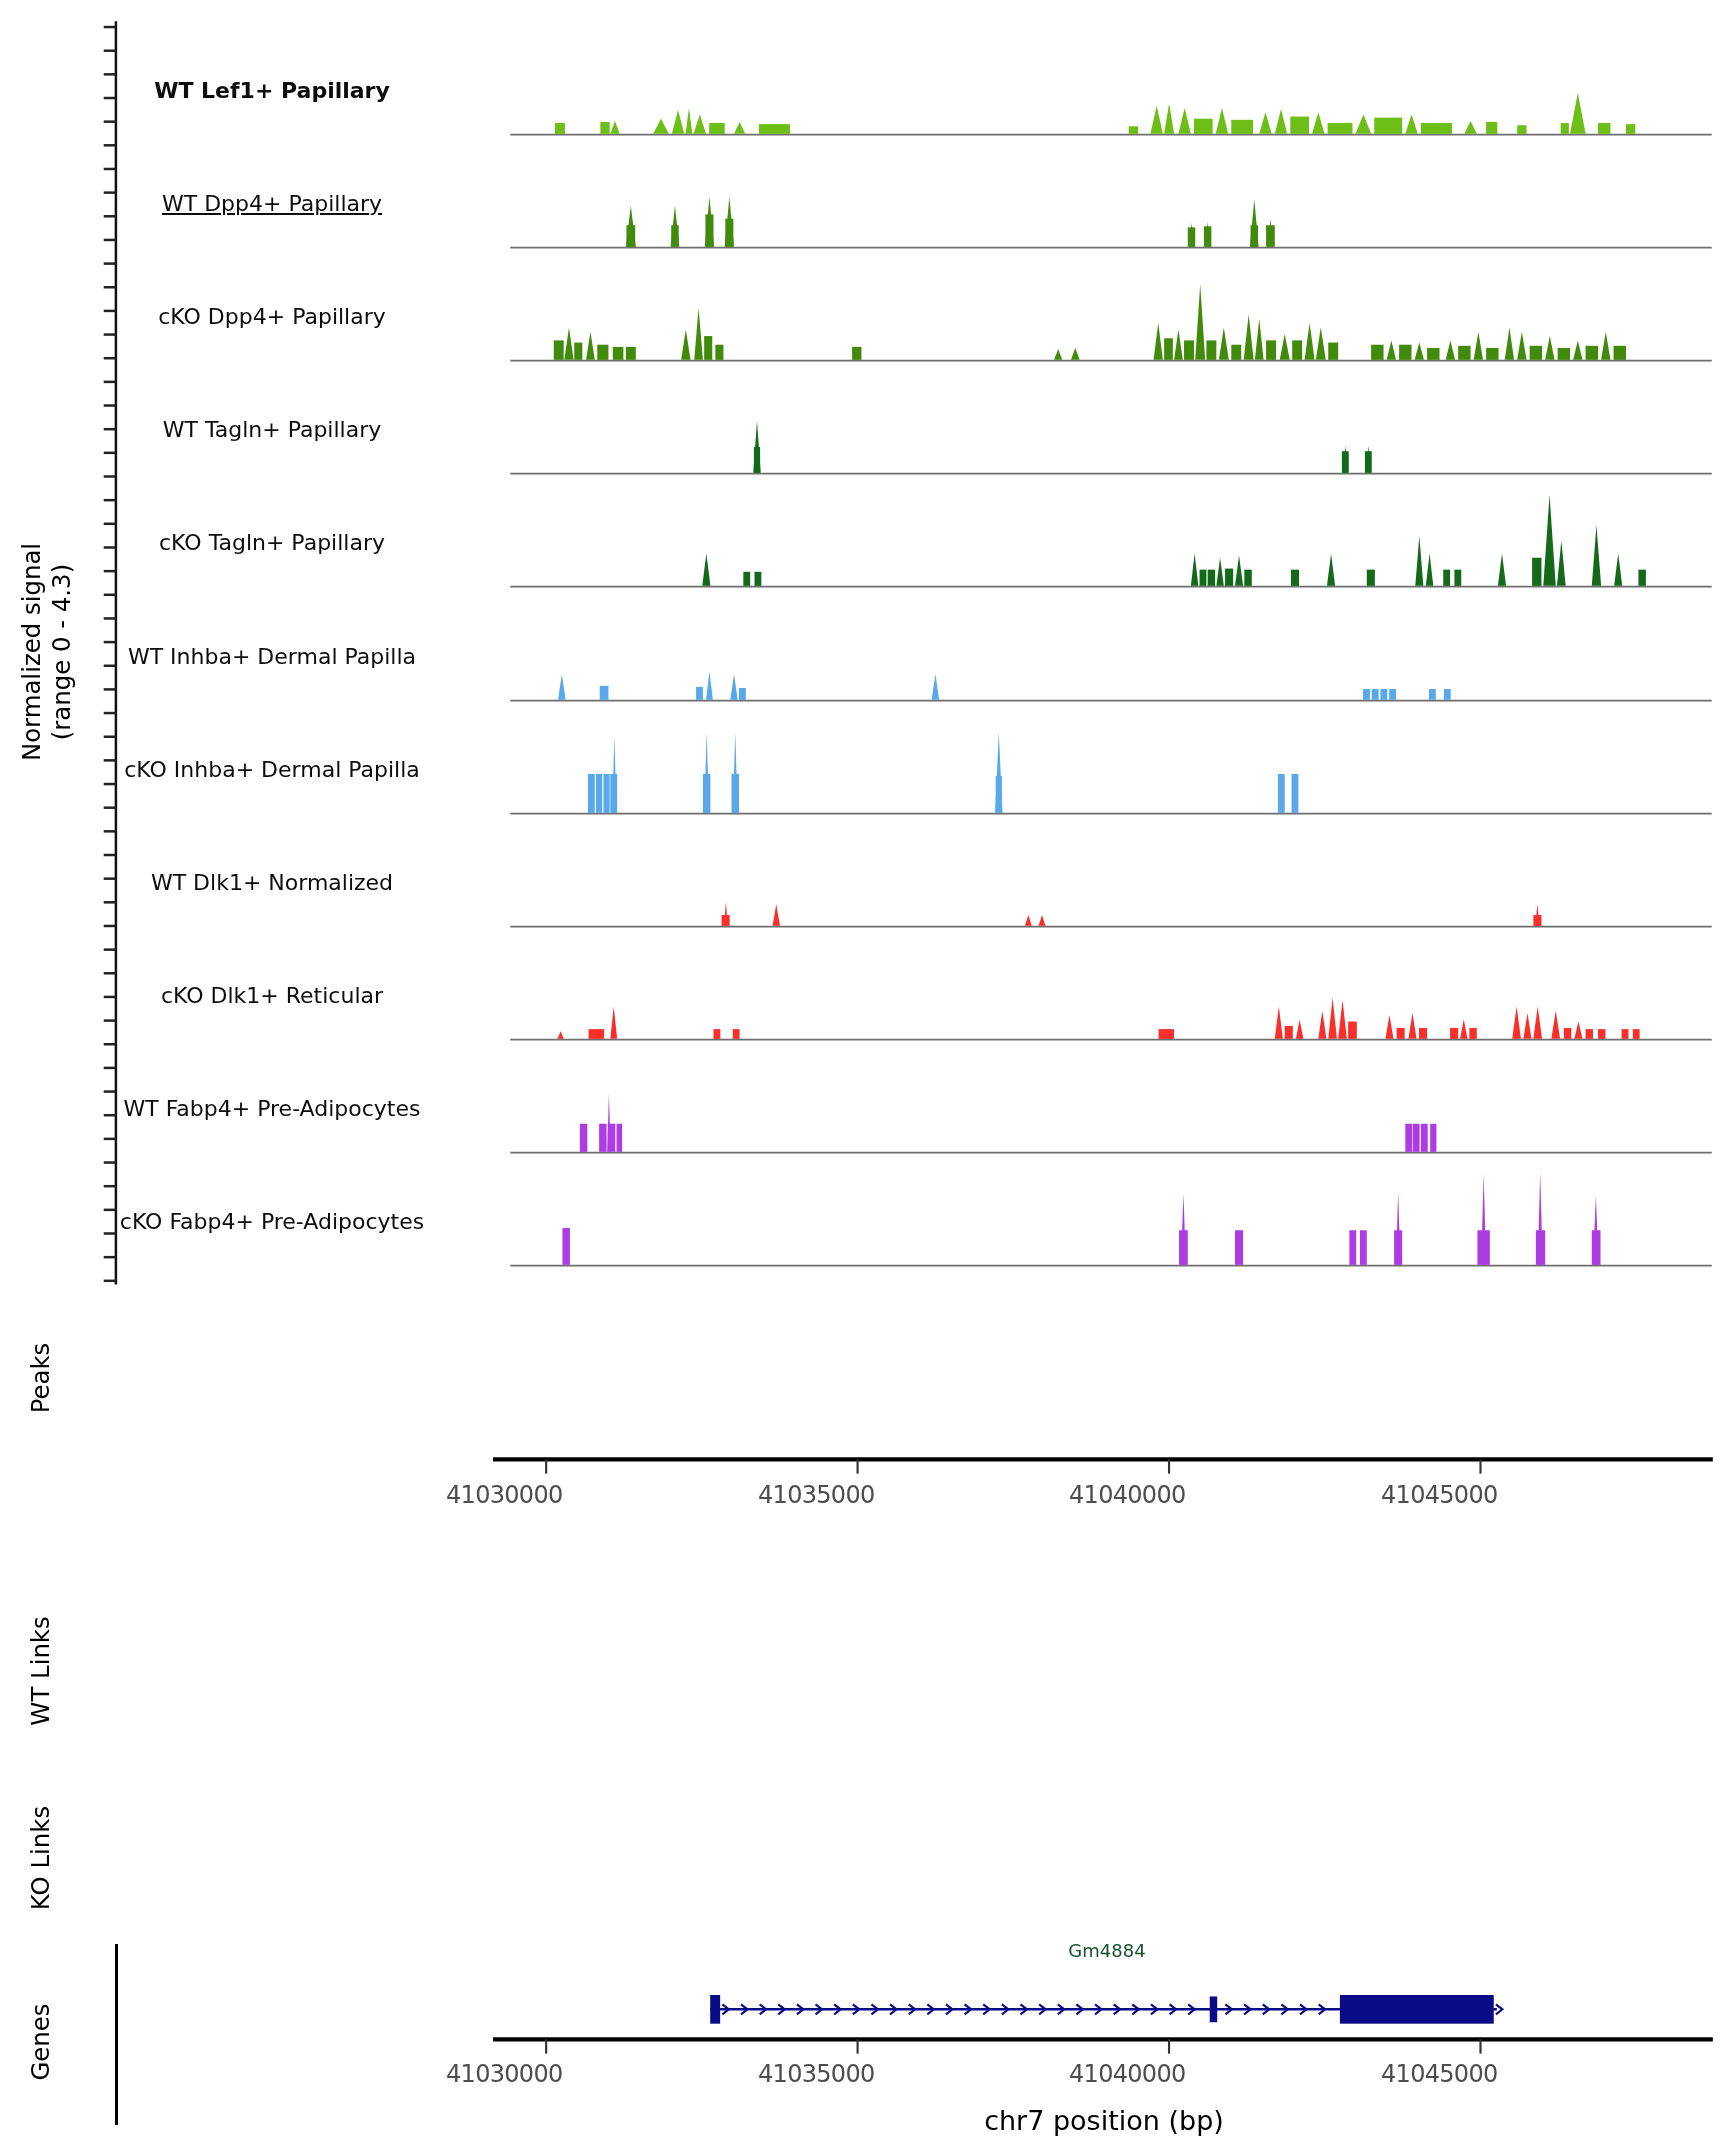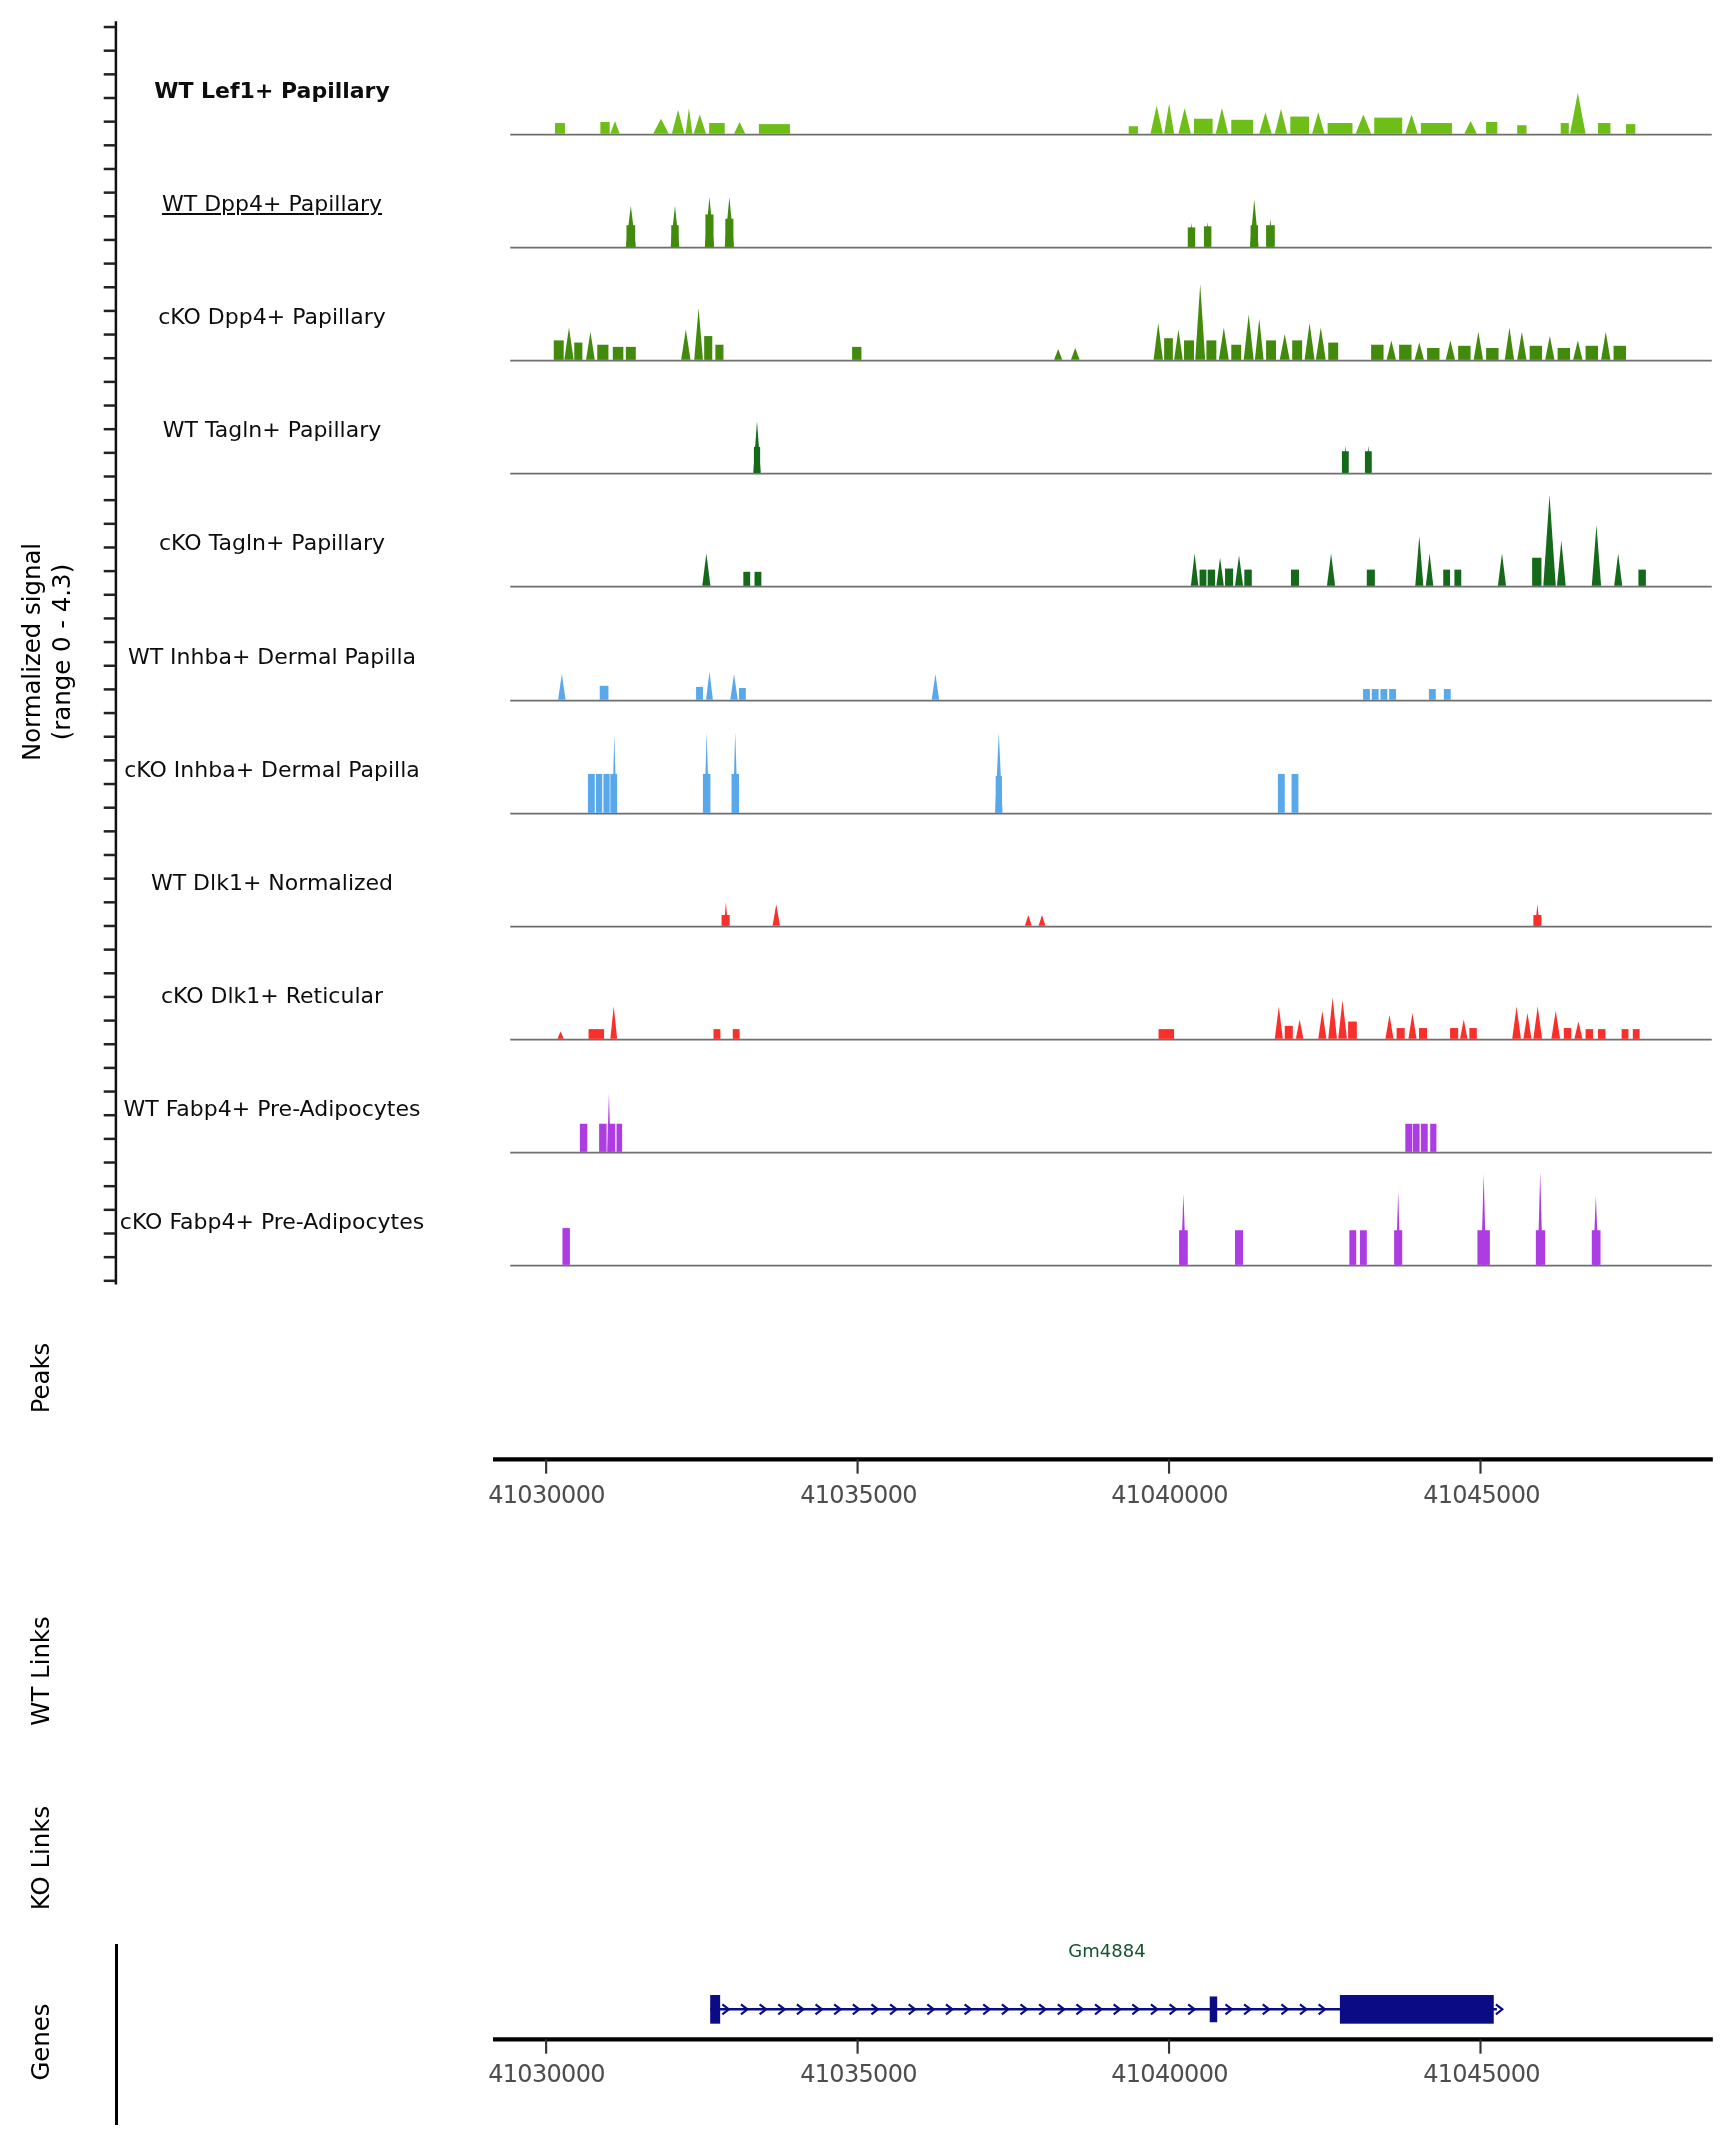--- a/index.html
+++ b/index.html
@@ -4,21 +4,21 @@
 <style>
   html,body{margin:0;padding:0;background:#fff;}
   .page{position:relative;width:1721px;height:2151px;background:#ffffff;
         font-family:"DejaVu Sans","Liberation Sans",sans-serif;overflow:hidden;}
   .rot{position:absolute;transform:rotate(-90deg);transform-origin:center;
        text-align:center;color:#000;white-space:nowrap;}
   .sec-label{width:215px;height:32px;font-size:24.4px;line-height:32px;}
   .ylab{width:502px;height:60px;font-size:24.4px;line-height:30px;}
   .track-label{position:absolute;left:93px;width:358px;text-align:center;
                font-size:22px;line-height:30px;color:#0d0d0d;}
-  .tick-label{position:absolute;width:201px;text-align:center;font-size:24px;
+  .tick-label{position:absolute;width:201px;font-size:24px;
               color:#4d4d4d;letter-spacing:-0.7px;}
   .axis-title{position:absolute;left:817px;width:574px;text-align:center;
               font-size:27px;color:#000;}
   .gene-name{position:absolute;width:172px;text-align:center;font-size:18px;color:#14532d;}
   .bracket{position:absolute;background:#000;}
   svg{position:absolute;overflow:visible;}
 </style>
 </head>
 <body>
 
@@ -416,15 +416,16 @@
       <line x1="943.262286601138" y1="6" x2="943.262286601138" y2="26" stroke="#333" stroke-width="3"></line>
       <line x1="1377.8199689601654" y1="6" x2="1377.8199689601654" y2="26" stroke="#333" stroke-width="3"></line>
     </svg>
   <div id="gene-axis-labels">
       <div class="tick-label" style="left: 446px; top: 2060px;">41030000</div>
       <div class="tick-label" style="left: 758px; top: 2060px;">41035000</div>
       <div class="tick-label" style="left: 1069px; top: 2060px;">41040000</div>
       <div class="tick-label" style="left: 1381px; top: 2060px;">41045000</div>
     </div>
 
+  <div class="axis-title" style="top:2105px;">chr7 position (bp)</div>
 
 </div>
 
 
 </body></html>

